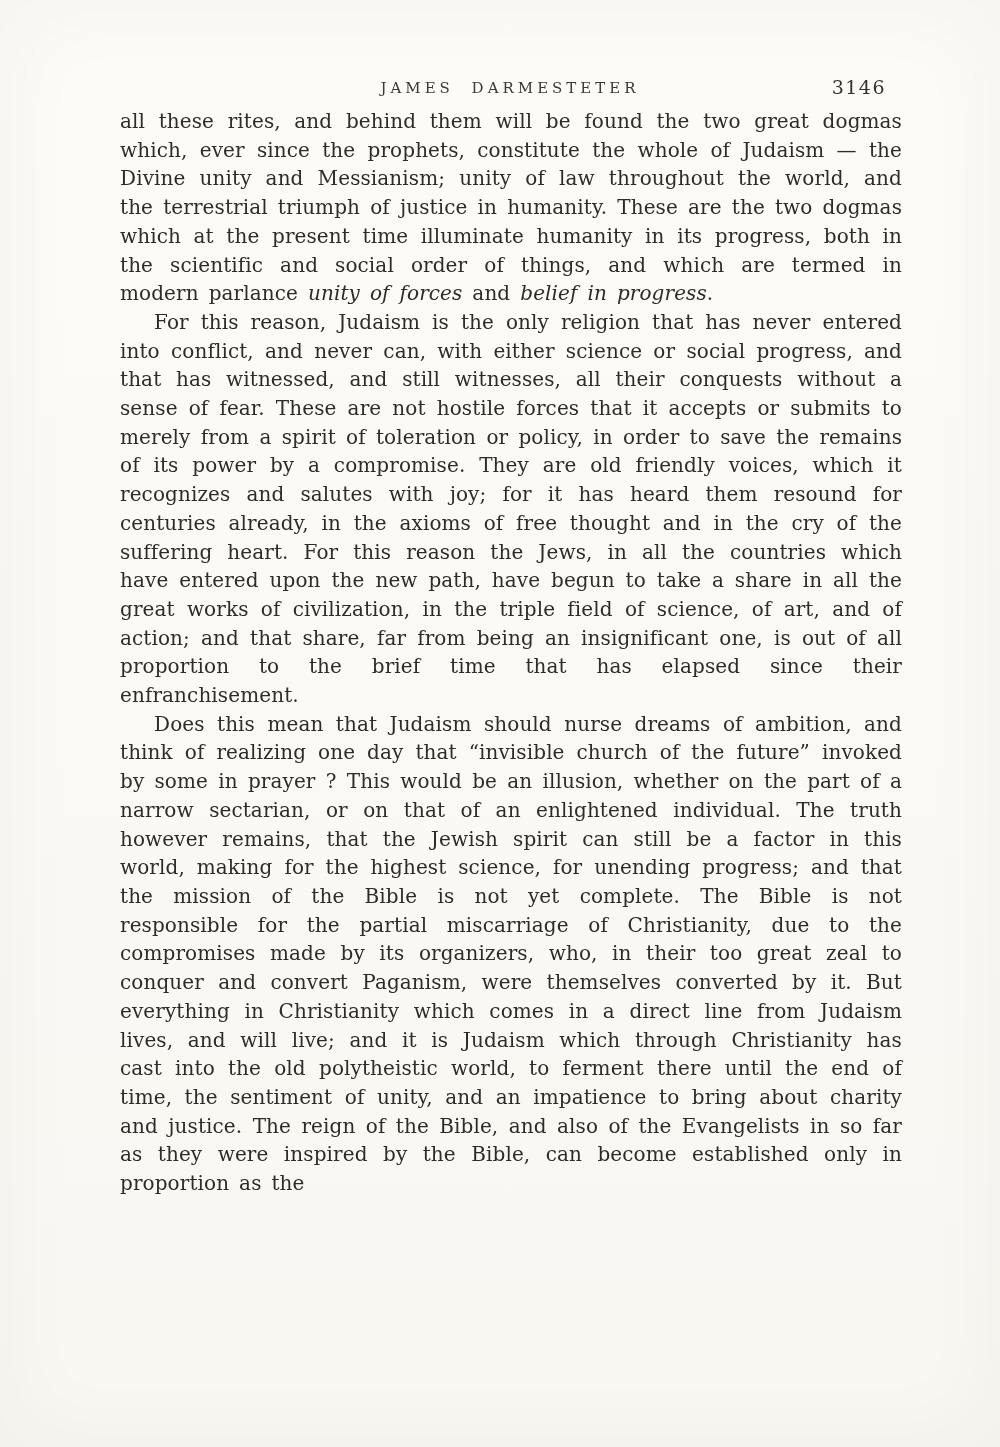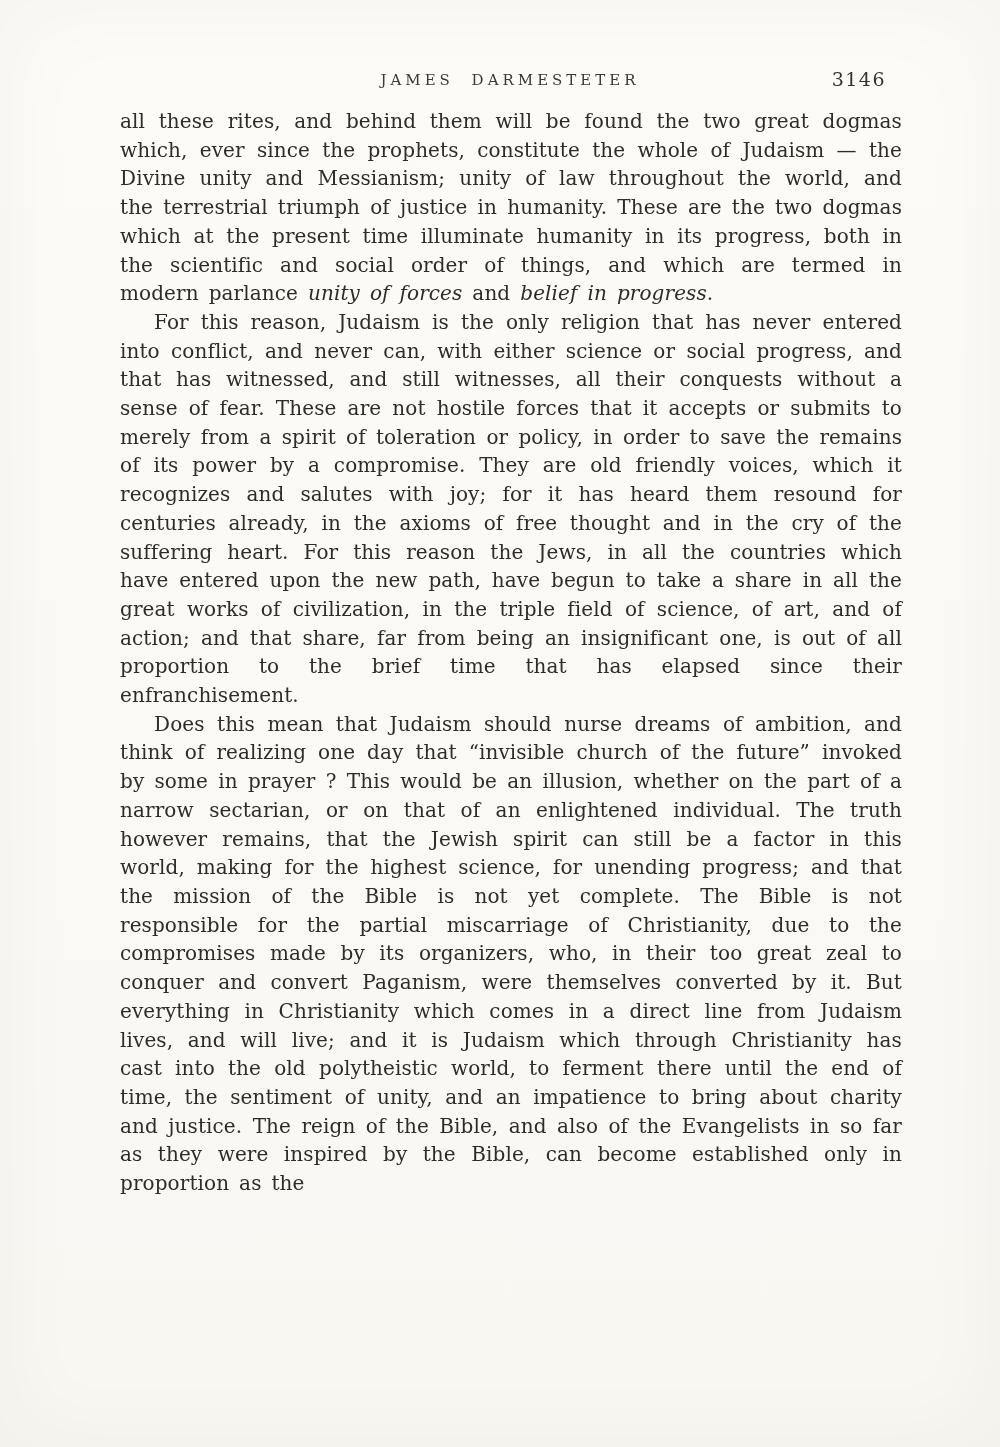--- a/index.html
+++ b/index.html
@@ -14,21 +14,21 @@
     position: relative;
     width: 1000px;
     height: 1447px;
     background: linear-gradient(180deg, #fcfbf8 0%, #faf9f5 55%, #f8f7f2 100%);
     box-shadow: inset 0 0 90px rgba(60,50,30,0.04);
     color: #2e2c28;
     overflow: hidden;
   }
   .header {
     position: absolute;
-    top: 68px;
+    top: 76px;
     left: 120px;
     right: 100px;
     height: 28px;
     text-decoration: underline;
   }
   .running-title {
     position: absolute;
     left: 0; right: 0;
     top: 3px;
     text-align: center;

